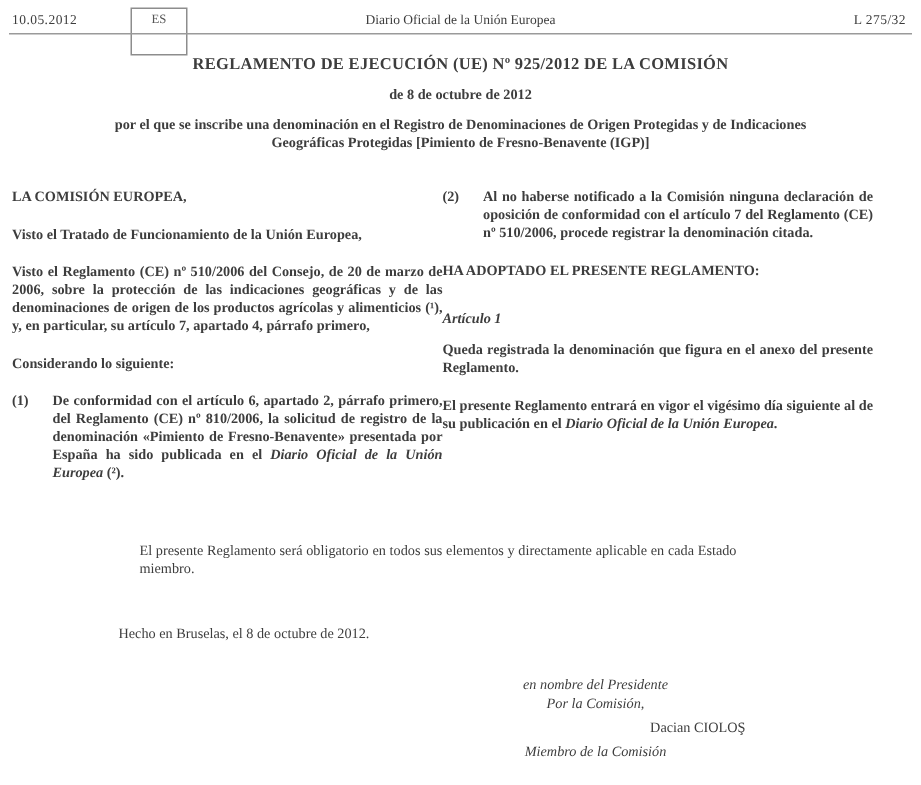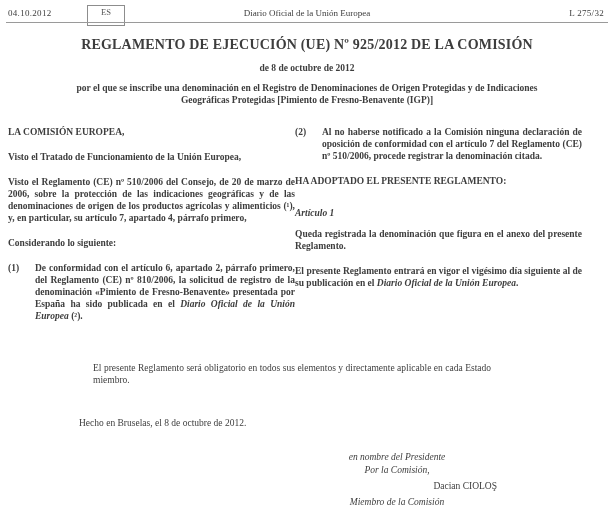--- a/index.html
+++ b/index.html
@@ -17,39 +17,39 @@
   .header {
     position: absolute;
     top: 5px; left: 8px;
     width: 598px; height: 16px;
     font-size: 9px;
   }
   .header-date { position: absolute; left: 0; top: 3px; letter-spacing: 0.3px; }
   .lang-box {
     position: absolute; left: 79px; top: 0;
     border: 1px solid #8d8d8d;
-    padding: 1px 13px 8px 13px;
+    padding: 1px 13px 19px 13px;
     font-size: 8.5px;
     color: #555;
   }
   .journal-title { position: absolute; left: 0; right: 0; top: 3px; text-align: center; }
   .page-number { position: absolute; right: 2px; top: 3px; letter-spacing: 0.3px; }
   .header-rule {
     position: absolute;
     top: 22px; left: 6px; width: 602px;
     border-top: 1px solid #9a9a9a;
   }
   
   .title-block {
     position: absolute;
     top: 37px; left: 40px; width: 534px;
     text-align: center;
     font-weight: bold;
   }
-  .title-line1 { font-size: 14px; letter-spacing: 0.2px; text-align: center; }
+  .title-line1 { font-size: 11px; letter-spacing: 0.2px; text-align: center; }
   .title-line2 { font-size: 9.5px; margin-top: 10px; }
   .title-line3 { font-size: 9.5px; margin-top: 10px; line-height: 11.5px; padding: 0 24px; }
   
   .columns {
     position: absolute;
     top: 126px; left: 8px; width: 598px;
     display: flex;
     font-weight: bold;
   }
   .col {
@@ -90,21 +90,21 @@
   }
   .sig-name { margin-top: 4px; font-style: normal; text-align: right; }
   .sig-role { margin-top: 3px; }
 </style>
 </head>
 <body>
 
 <div class="page">
 
   <div class="header">
-    <span class="header-date">04.10.2012</span>
+    <span class="header-date">10.05.2012</span>
     <span class="lang-box">ES</span>
     <span class="journal-title">Diario Oficial de la Unión Europea</span>
     <span class="page-number">L 275/32</span>
   </div>
   <div class="header-rule"></div>
 
   <div class="title-block">
     <div class="title-line1">REGLAMENTO DE EJECUCIÓN (UE) Nº 925/2012 DE LA COMISIÓN</div>
     <div class="title-line2">de 8 de octubre de 2012</div>
     <div class="title-line3">por el que se inscribe una denominación en el Registro de Denominaciones de Origen Protegidas y de Indicaciones Geográficas Protegidas [Pimiento de Fresno-Benavente (IGP)]</div>

